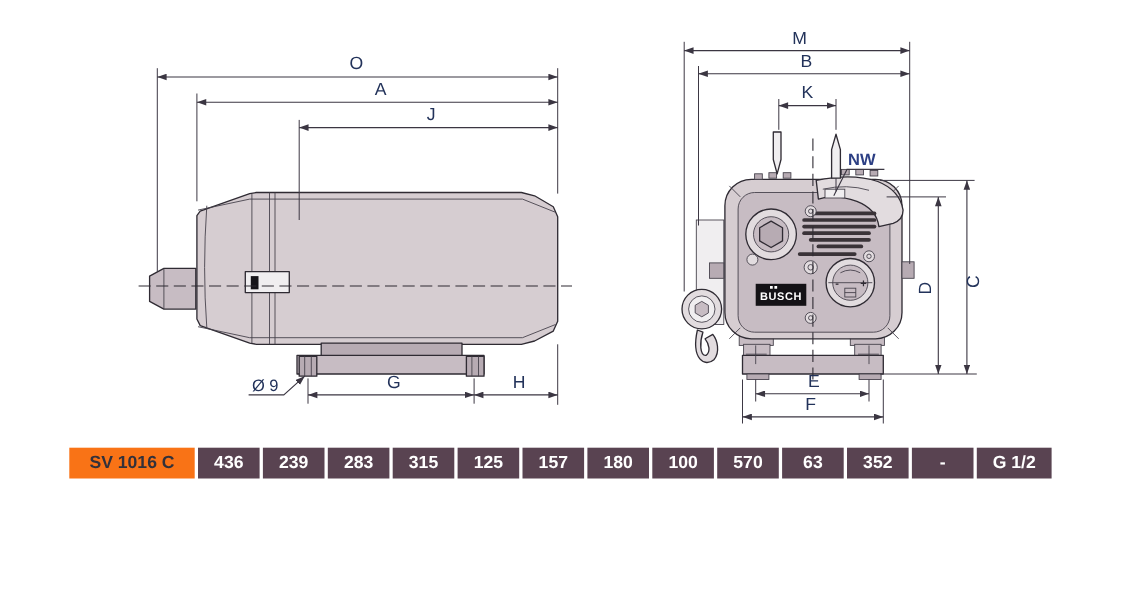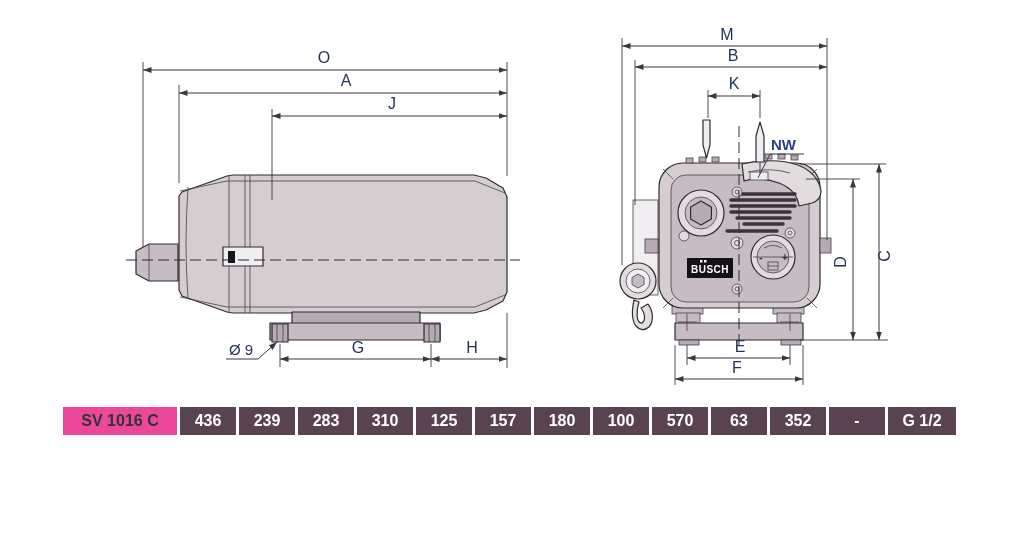--- a/index.html
+++ b/index.html
@@ -22,21 +22,21 @@
   .logo-txt{font-size:10px;font-weight:bold;fill:#ffffff;letter-spacing:0.5px;}
   .glass-txt{font-size:10px;font-weight:bold;fill:#2f2b33;}
 
   table.dim-table{position:absolute;left:60px;top:404px;border-collapse:separate;
                   border-spacing:3px;table-layout:fixed;}
   .dim-table th,.dim-table td{background:#594351;color:#ffffff;text-align:center;
                   vertical-align:middle;padding:0 2px;overflow:hidden;}
   .dim-table tr.head th{height:64px;font-size:13.5px;font-weight:bold;}
   .dim-table th.first{width:114px;font-size:14px;line-height:1.5;}
   .dim-table tr.vals td{height:28px;font-size:16px;font-weight:bold;}
-  .dim-table td.model{background:#ec4899;color:#33313a;font-weight:normal;font-size:14px;}
+  .dim-table td.model{background:#f97316;color:#33313a;font-weight:normal;font-size:14px;}
   .dim-table col.c-model{width:114px;}
   .dim-table col.c-std{width:56px;}
   .dim-table col.c-nw{width:68px;}
 </style>
 </head>
 <body>
 
 <div class="stage">
 
 <svg width="1024" height="400" viewBox="0 0 1024 400">
@@ -231,21 +231,21 @@
         <col class="c-std">
         <col class="c-std">
     <col class="c-nw">
   </colgroup>
   <tbody>
   <tr class="vals">
     <td class="model">SV 1016 C</td>
     <td>436</td>
     <td>239</td>
     <td>283</td>
-    <td>310</td>
+    <td>315</td>
     <td>125</td>
     <td>157</td>
     <td>180</td>
     <td>100</td>
     <td>570</td>
     <td>63</td>
     <td>352</td>
     <td>-</td>
     <td>G 1/2</td>
   </tr>

